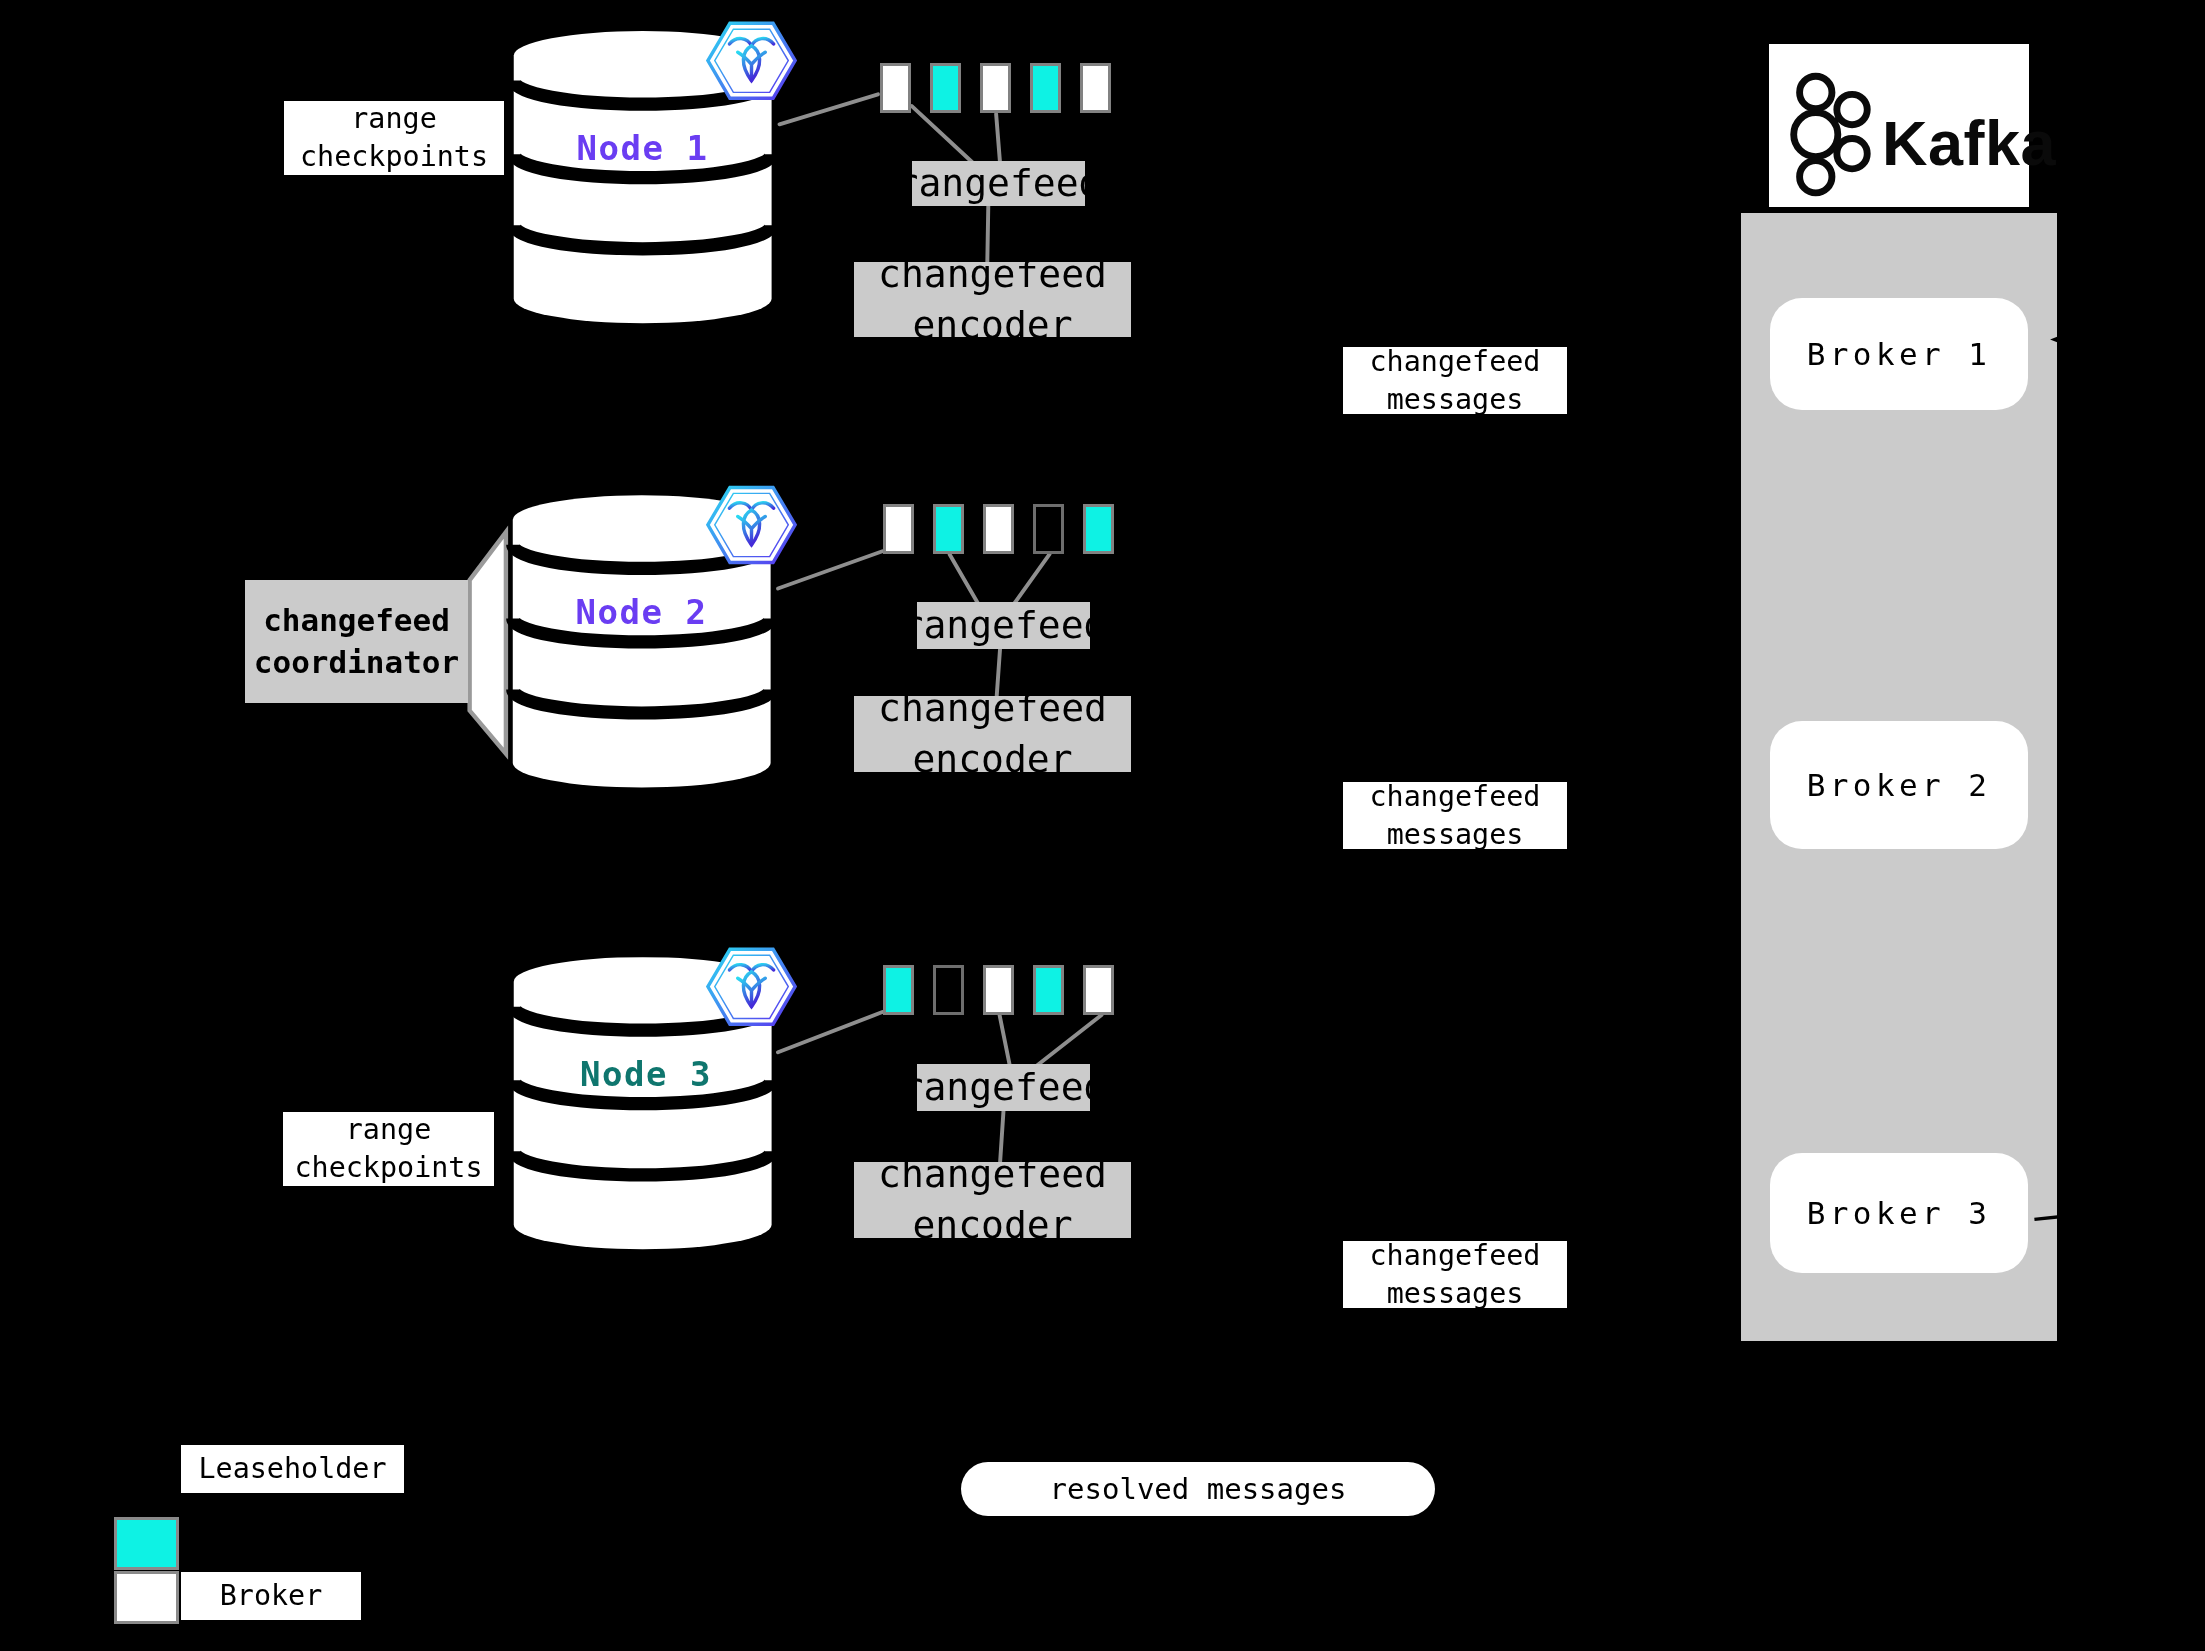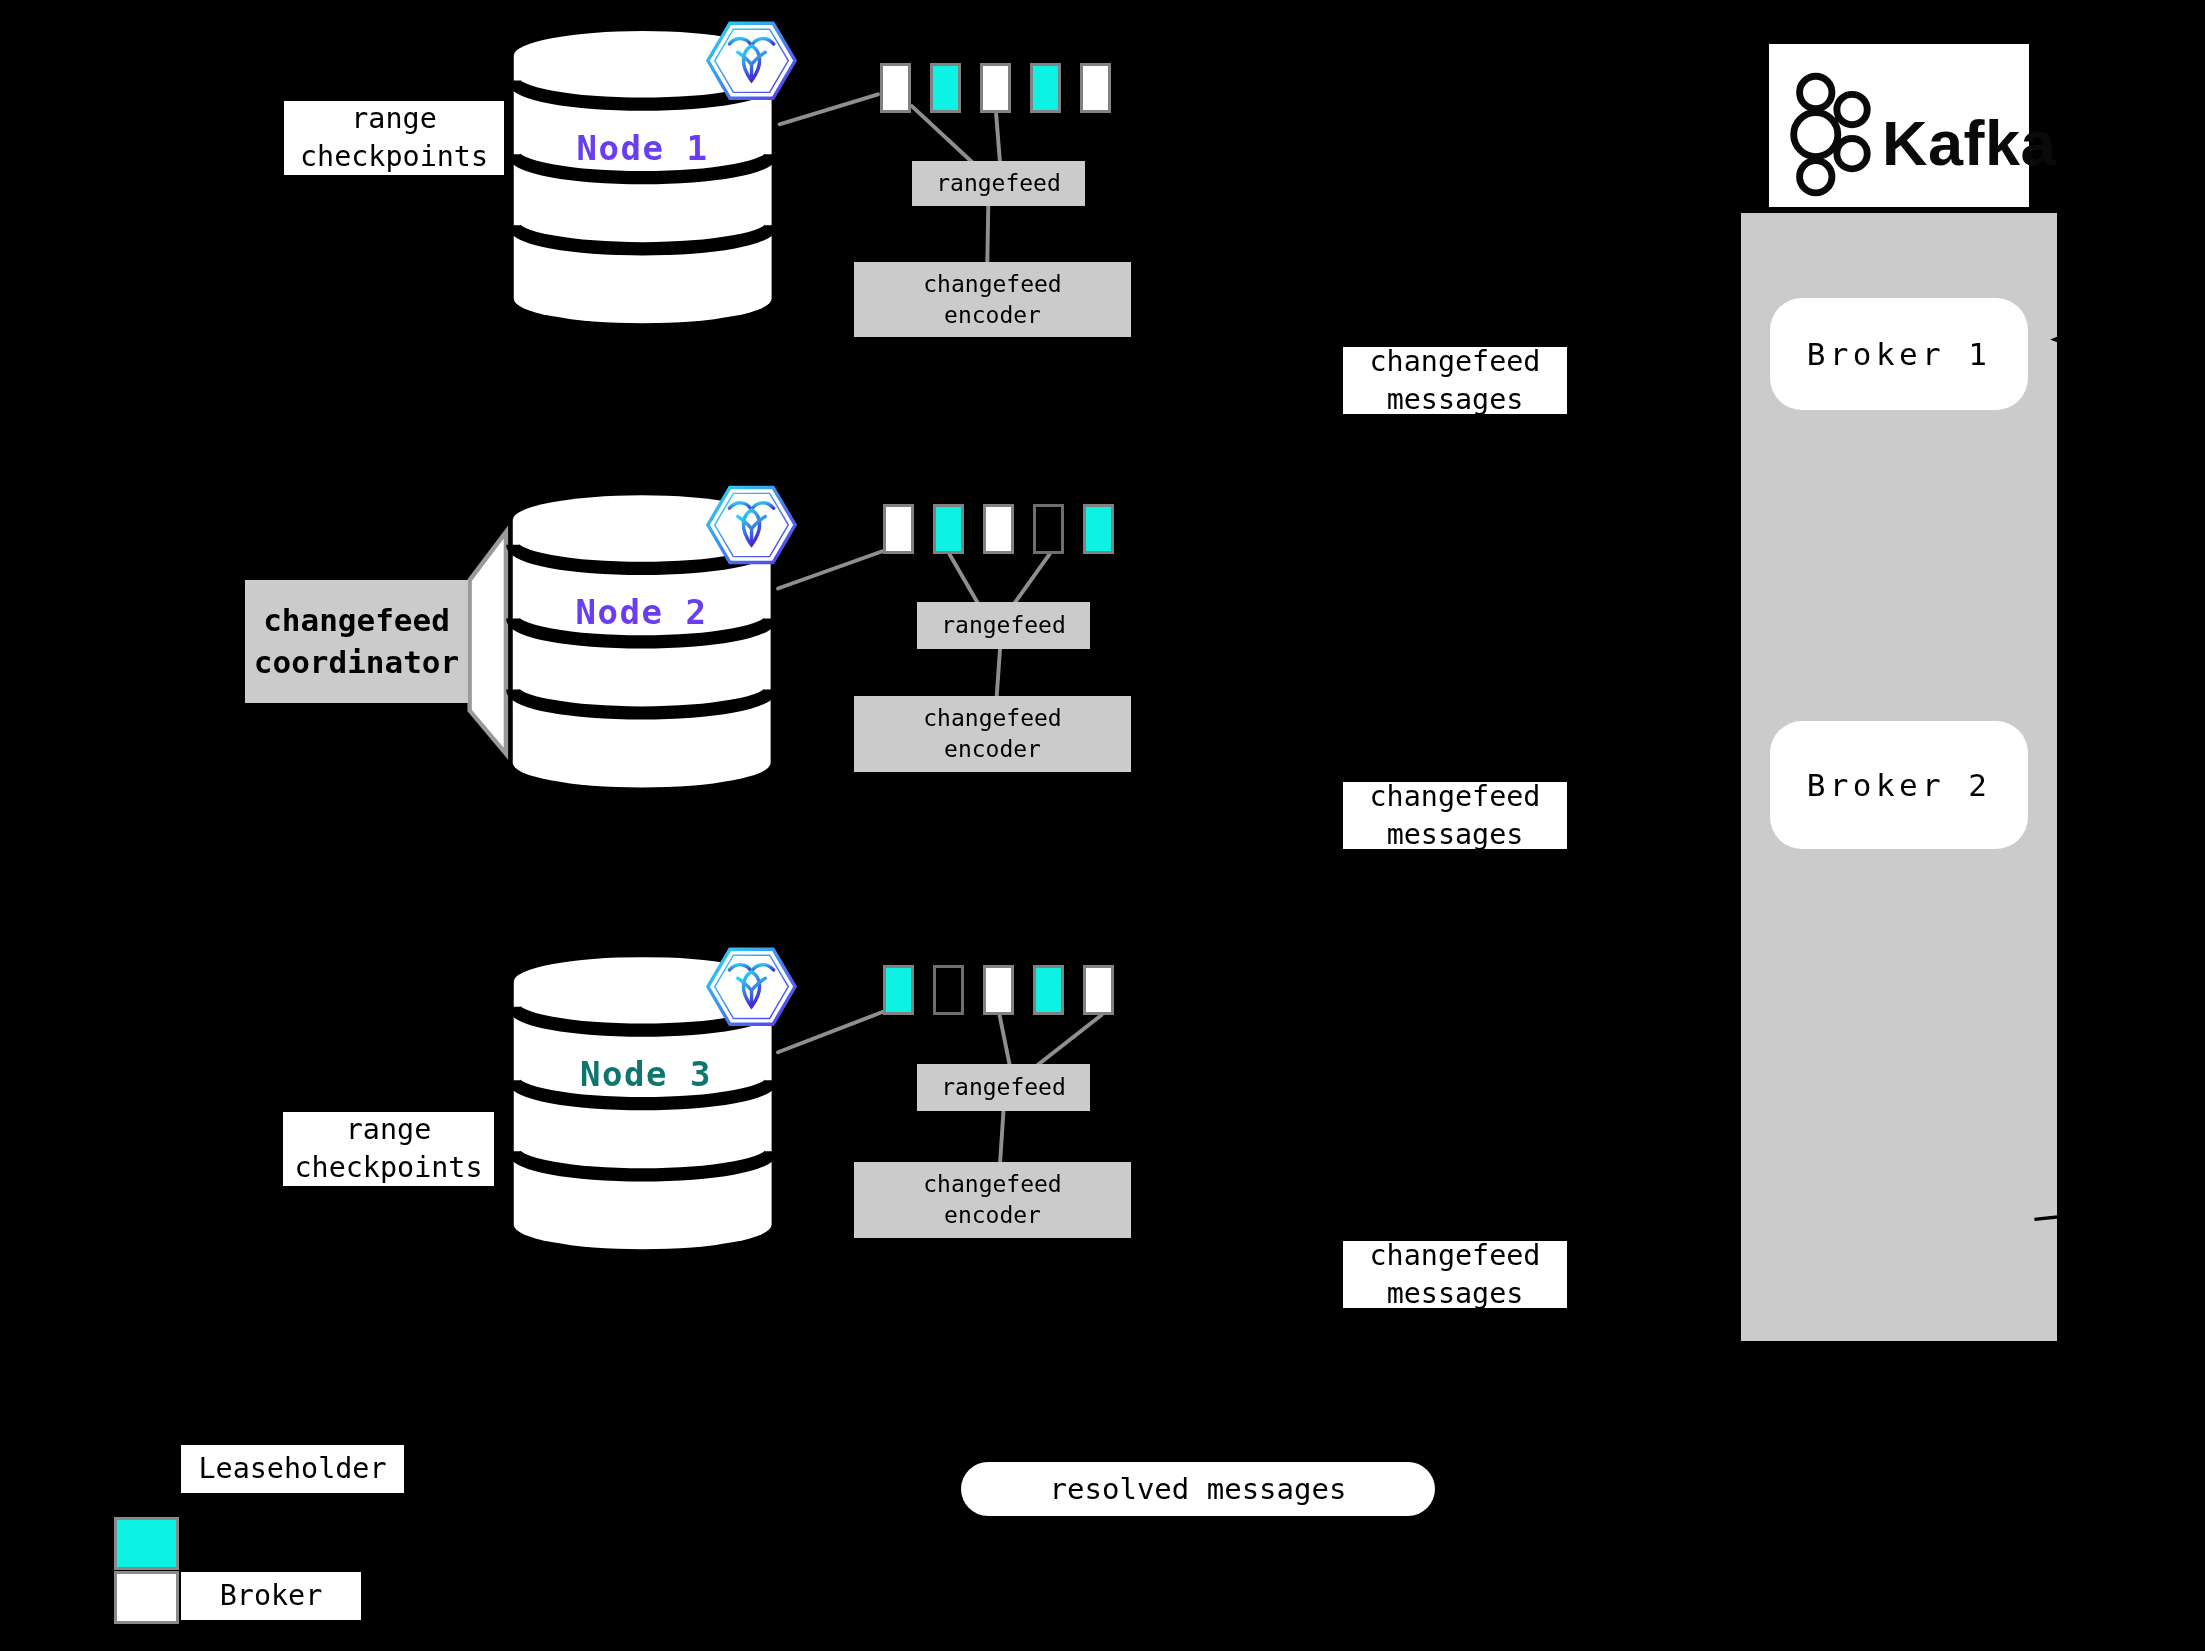--- a/index.html
+++ b/index.html
@@ -3,21 +3,21 @@
 <meta charset="utf-8">
 <style>
   html,body{margin:0;padding:0;background:#000;}
   #canvas{position:relative;width:2205px;height:1652px;background:#000;overflow:hidden;
           font-family:"DejaVu Sans Mono","Liberation Mono",monospace;color:#000;}
   .abs{position:absolute;}
   #artwork{position:absolute;left:0;top:0;z-index:2;}
   .white-label{background:#fff;color:#000;display:flex;flex-direction:column;align-items:center;
                justify-content:center;text-align:center;font-size:28.4px;line-height:1.33;z-index:3;}
   .gray-box{background:#cbcbcb;color:#000;display:flex;flex-direction:column;align-items:center;
-            justify-content:center;text-align:center;font-size:23px;line-height:1.33;z-index:3;}
+            justify-content:center;text-align:center;font-size:38px;line-height:1.33;z-index:3;}
   .coordinator{font-weight:bold;font-size:31px;z-index:3;}
   .node-label{position:absolute;display:flex;align-items:center;justify-content:center;
               font-weight:bold;font-size:34px;letter-spacing:1.5px;z-index:3;}
   .replica-row{position:absolute;display:flex;gap:19.6px;z-index:3;}
   .rep{width:24.5px;height:44px;border:3.4px solid #828282;background:#fff;}
   .rep-outline{border-color:#6e6e6e;background:transparent;}
   .kafka-panel{background:#fff;z-index:1;}
   .kafka-brand{position:absolute;z-index:3;font-family:"Liberation Sans","DejaVu Sans",sans-serif;
                font-weight:bold;font-size:63px;color:#0a0a0a;letter-spacing:0.5px;}
   .kafka-column{background:#cbcbcb;z-index:1;}
@@ -107,20 +107,21 @@
       </g>
     </g>
   </svg>
 
   <div class="abs kafka-panel" style="left:1769px;top:44px;width:260px;height:163px;"></div>
   <span class="kafka-brand" style="left:1882px;top:107px;">Kafka</span>
 
   <div class="abs kafka-column" style="left:1741px;top:213px;width:316px;height:1128px;"></div>
   <div class="broker" style="left:1770px;top:298px;width:258px;height:112px;text-align:center;">Broker 1</div>
   <div class="broker" style="left:1770px;top:721px;width:258px;height:128px;">Broker 2</div>
+  <div class="broker" style="left:1770px;top:1153px;width:258px;height:120px;">Broker 3</div>
 
   <div class="abs white-label" style="left:284px;top:101px;width:220px;height:74px;">
     <span>range</span>
     <span>checkpoints</span>
   </div>
   <div class="node-label" style="left: 513px; top: 126px; width: 259px; height: 44px; color: rgb(106, 61, 242);">Node 1</div>
   <div class="replica-row" style="left:880px;top:63px;">
       <div class="rep" style="background: rgb(255, 255, 255);"></div>
       <div class="rep" style="background: rgb(14, 242, 228);"></div>
       <div class="rep" style="background: rgb(255, 255, 255);"></div>

